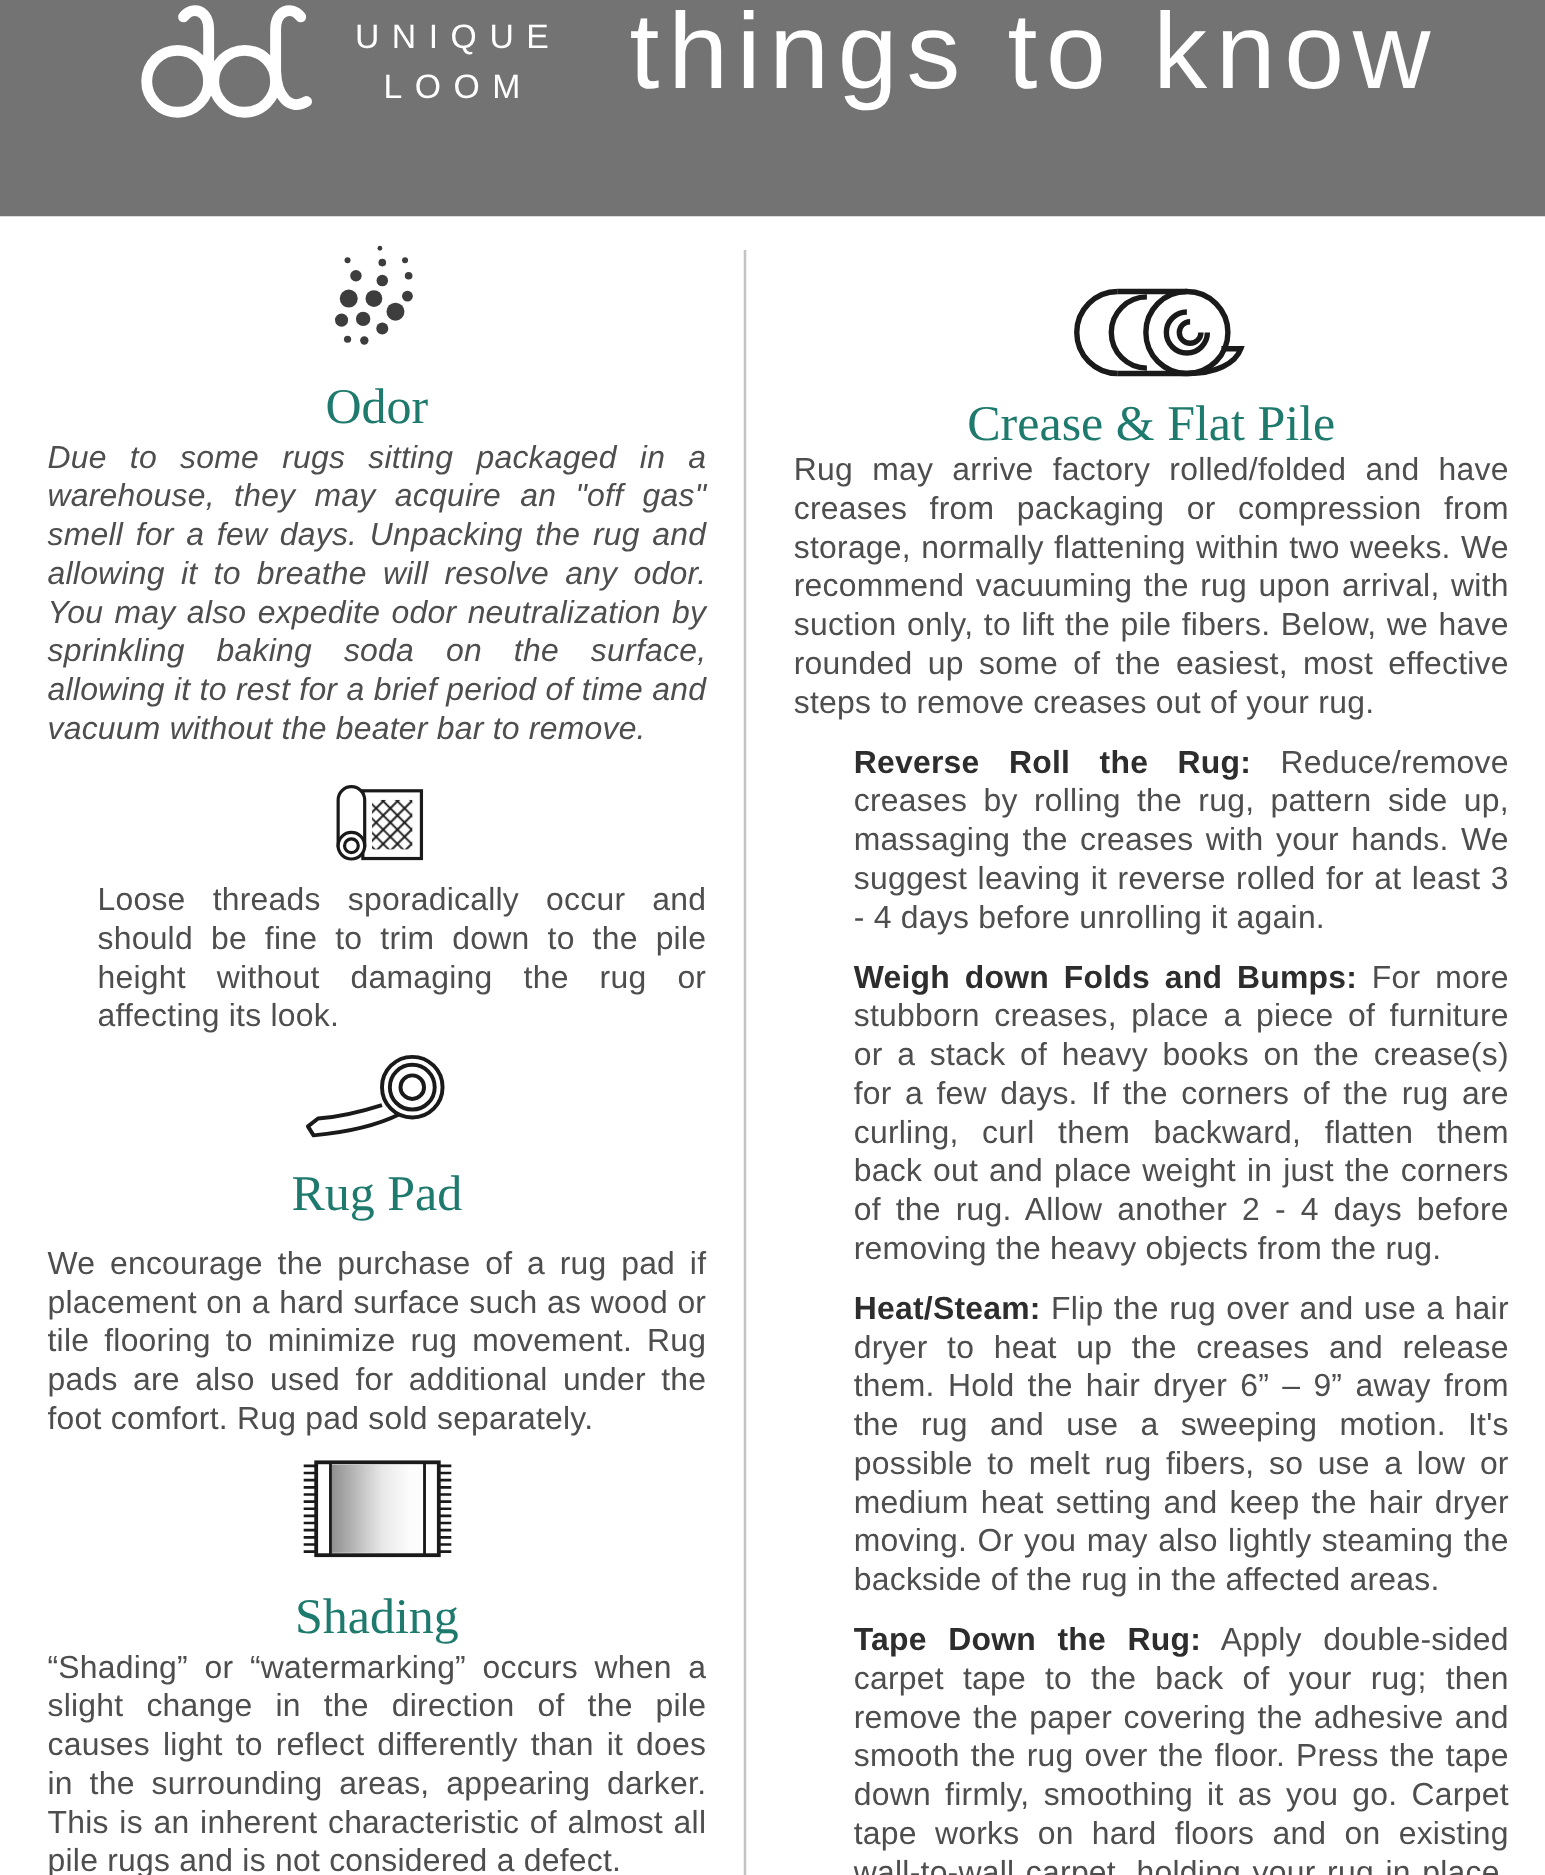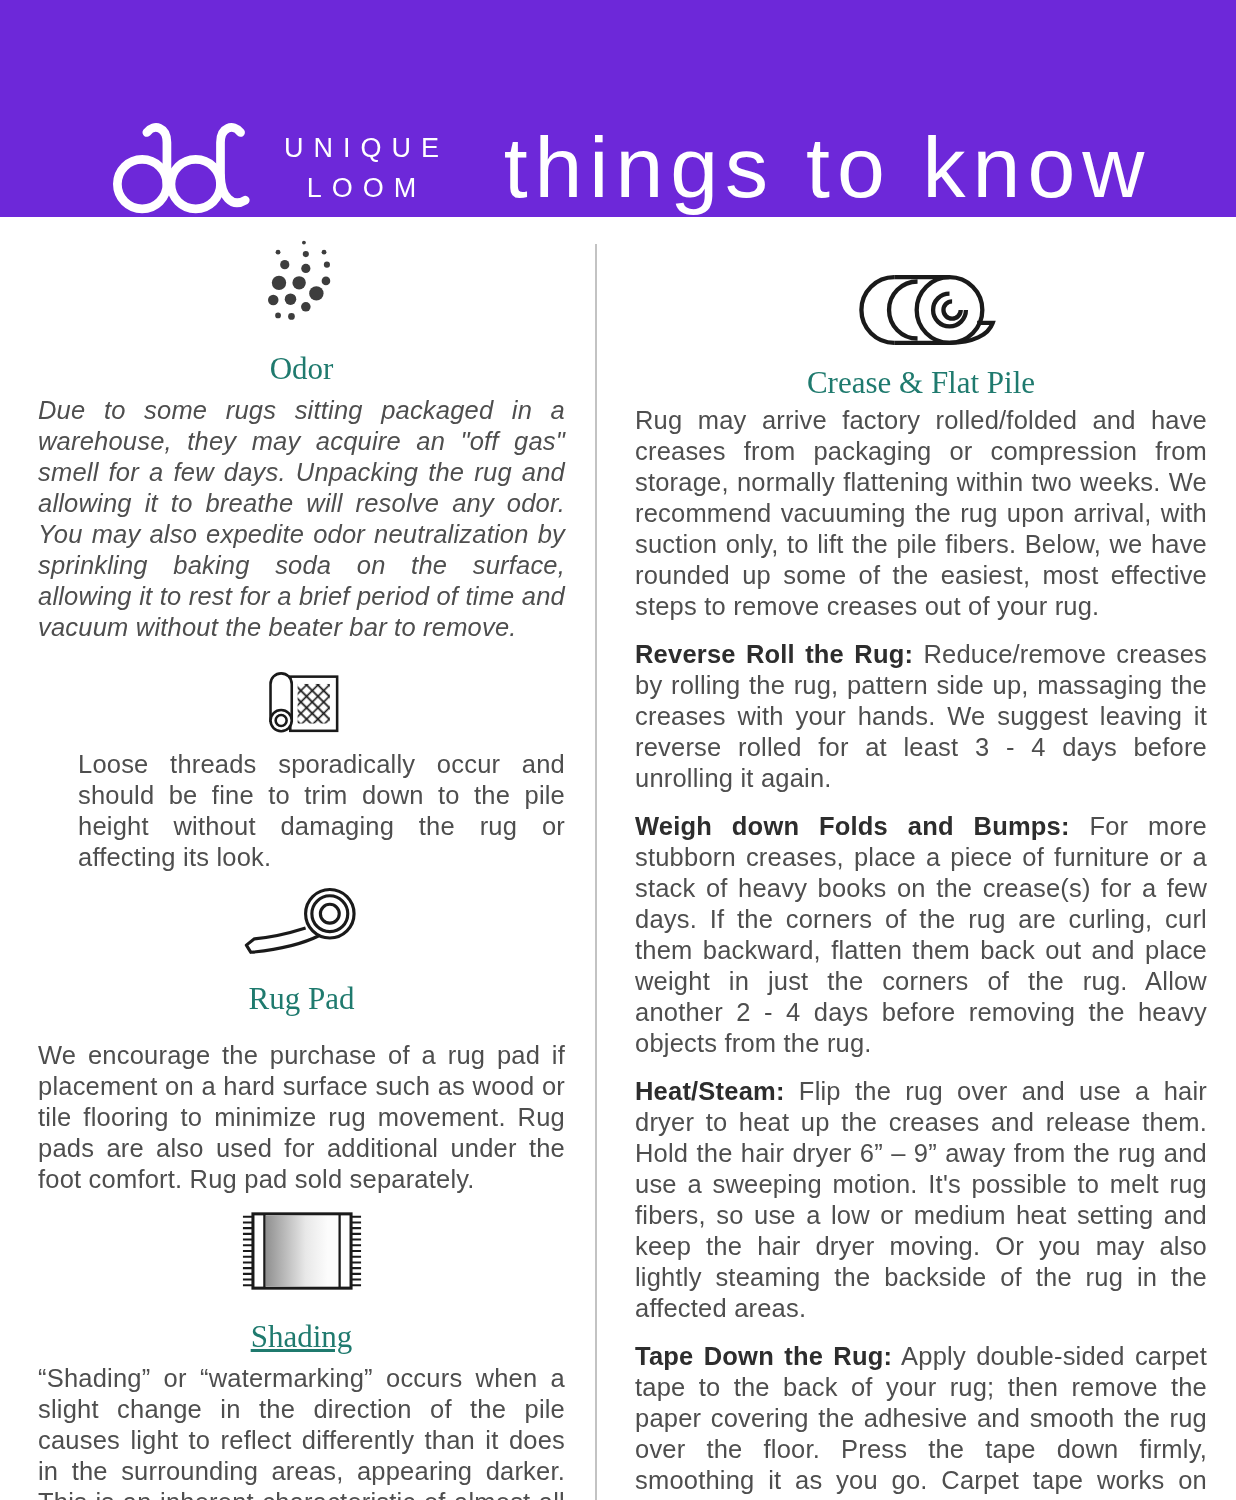--- a/index.html
+++ b/index.html
@@ -1,51 +1,51 @@
 <!DOCTYPE html>
 <html><head>
 <meta charset="utf-8">
 <style>
   html,body{margin:0;padding:0;background:#ffffff;}
   body{width:1236px;height:1500px;overflow:hidden;font-family:"Liberation Sans",sans-serif;color:#4e4e4e;}
 
   
-  .header{height:217px;background:#6d28d9;display:flex;align-items:flex-end;}
+  .header{height:173px;background:#737373;display:flex;align-items:flex-start;}
   .logo-wrap{margin-left:110px;display:flex;align-items:center;}
   .brand{margin-left:24px;color:#ffffff;font-size:27px;letter-spacing:10px;line-height:40px;text-align:center;font-weight:400;}
   .page-title{flex:1;text-align:center;color:#ffffff;font-family:Liberation Sans, sans-serif;font-size:86px;letter-spacing:7px;padding-right:30px;margin-top:-8px;font-weight:400;}
 
   
   .content{display:flex;align-items:stretch;}
   .col-left{width:527px;margin-left:38px;}
   .divider{width:2px;background:#c3c3c3;margin-left:30px;margin-top:27px;}
   .col-right{width:572px;margin-left:38px;}
 
   .icon-wrap{display:flex;justify-content:center;}
-  h2{font-family:"Liberation Serif",serif;color:#1f7a6e;font-size:31px;line-height:44px;font-weight:400;text-align:center;margin:0;}
+  h2{font-family:"Liberation Serif",serif;color:#1f7a6e;font-size:40px;line-height:44px;font-weight:400;text-align:center;margin:0;}
   p.body{font-size:25.5px;line-height:31px;text-align:justify;margin:0;letter-spacing:0.2px;}
   .tip-label{color:#2d2d2d;font-weight:700;}
 
   
   .s0 .icon-wrap{margin-top:16px;}
   .s0 h2{margin-top:22px;margin-bottom:4px;}
   .s0 p{margin-bottom:14px;font-style:italic;}
   .s1 h2{margin-top:20px;margin-bottom:4px;}
   .s1 p{margin-bottom:12px;margin-left:40px;}
   .s2 .icon-wrap{margin-top:10px;}
   .s2 h2{margin-top:22px;margin-bottom:19px;}
   .s2 p{margin-bottom:16px;}
   .s3 .icon-wrap{margin-top:8px;}
-  .s3 h2{margin-top:24px;margin-bottom:4px;text-decoration:underline;}
+  .s3 h2{margin-top:24px;margin-bottom:4px;}
 
   
   .col-right .icon-wrap{margin-top:54px;}
   .col-right h2{margin-top:12px;margin-bottom:0;}
   .col-right p.intro{margin-bottom:17px;}
-  .col-right p.tip{margin-bottom:17px;}
+  .col-right p.tip{margin-bottom:17px;margin-left:48px;}
 
   svg{display:block;}
 </style>
 </head>
 <body>
 
 <div class="header">
   <div class="logo-wrap">
     <span>
       <svg width="150" height="98" viewBox="0 0 112 72" fill="none">

